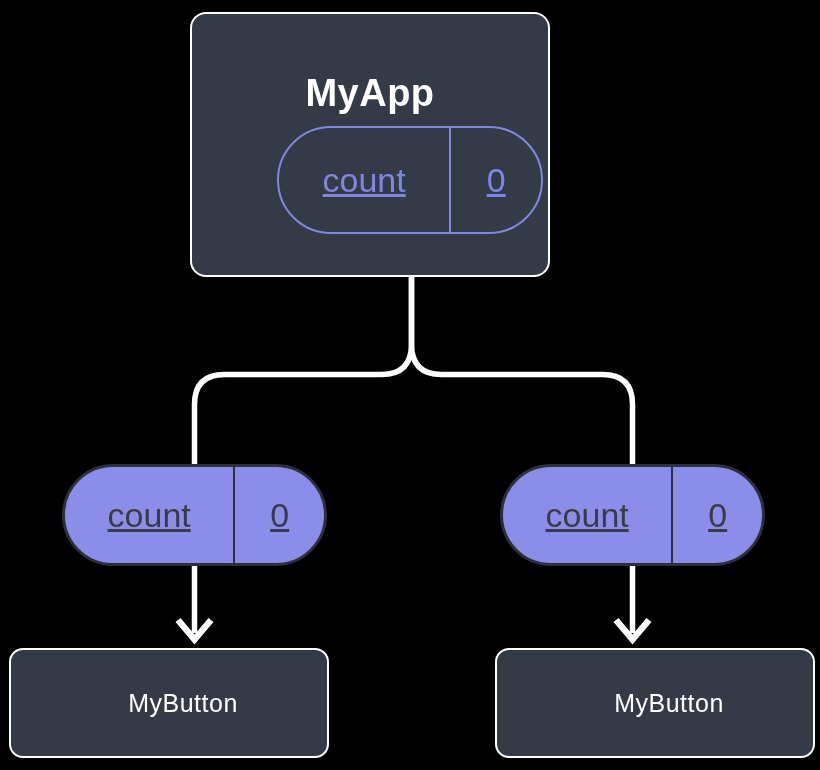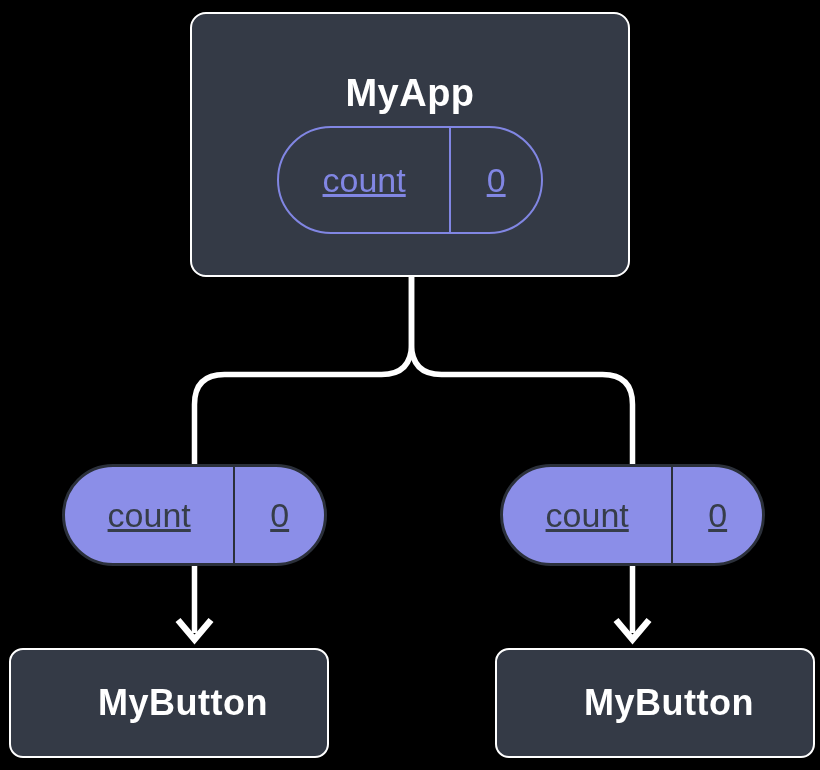--- a/index.html
+++ b/index.html
@@ -46,21 +46,21 @@
     stroke-linecap: butt;
   }
   .node {
     position: absolute;
     background: var(--node-fill);
     border: 2.5px solid var(--node-border);
     z-index: 2;
   }
   .node-root {
     left: 190px; top: 12px;
-    width: 440px; height: 265px;
+    width: 360px; height: 265px;
     border-radius: 16px;
   }
   .node-title {
     position: absolute;
     left: 0; top: 58px;
     width: 100%;
     text-align: center;
     color: var(--node-text);
     font-size: 38px;
     font-weight: 700;
@@ -70,22 +70,22 @@
     width: 320px; height: 110px;
     border-radius: 14px;
     display: flex;
     align-items: center;
     justify-content: center;
   }
   .node-child-left  { left: 9px;   top: 648px; }
   .node-child-right { left: 495px; top: 648px; }
   .node-child .node-title-inline {
     color: var(--node-text);
-    font-size: 36px;
-    font-weight: 700;
+    font-size: 25px;
+    font-weight: 400;
     letter-spacing: 0.5px;
     margin-left: 28px;
   }
   .pill {
     position: absolute;
     display: flex;
     align-items: stretch;
     overflow: hidden;
     z-index: 3;
     text-decoration: underline;

